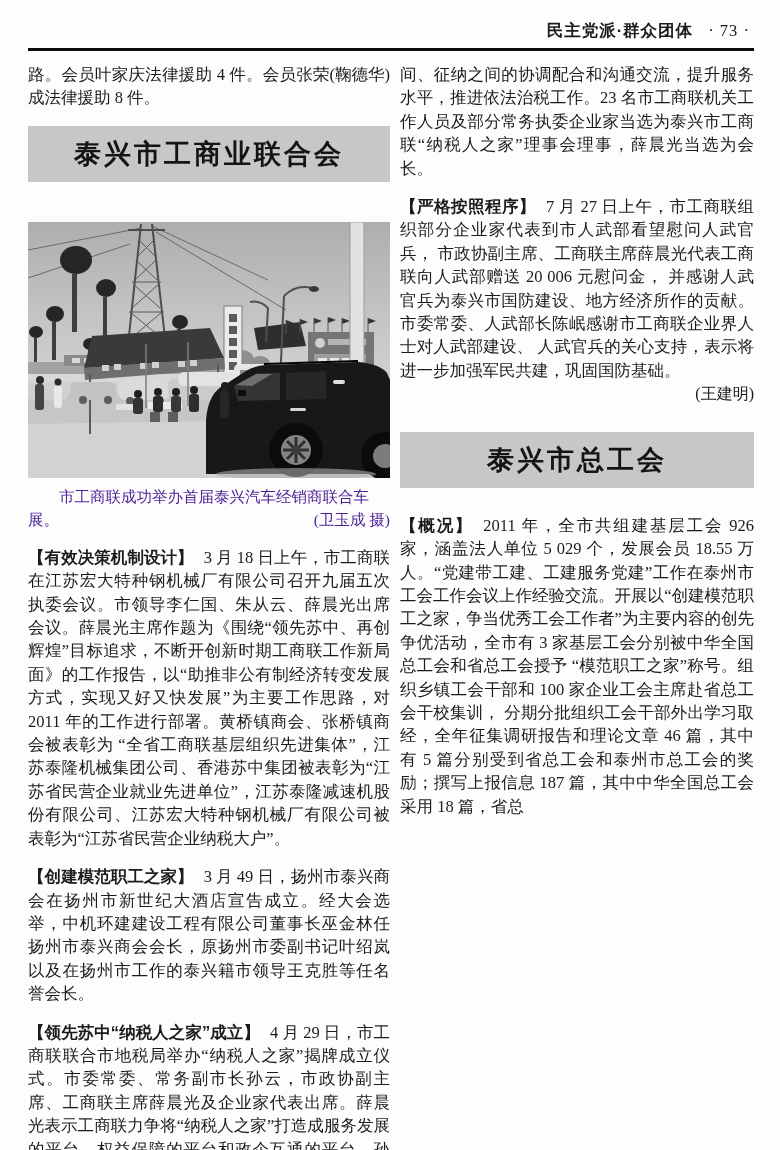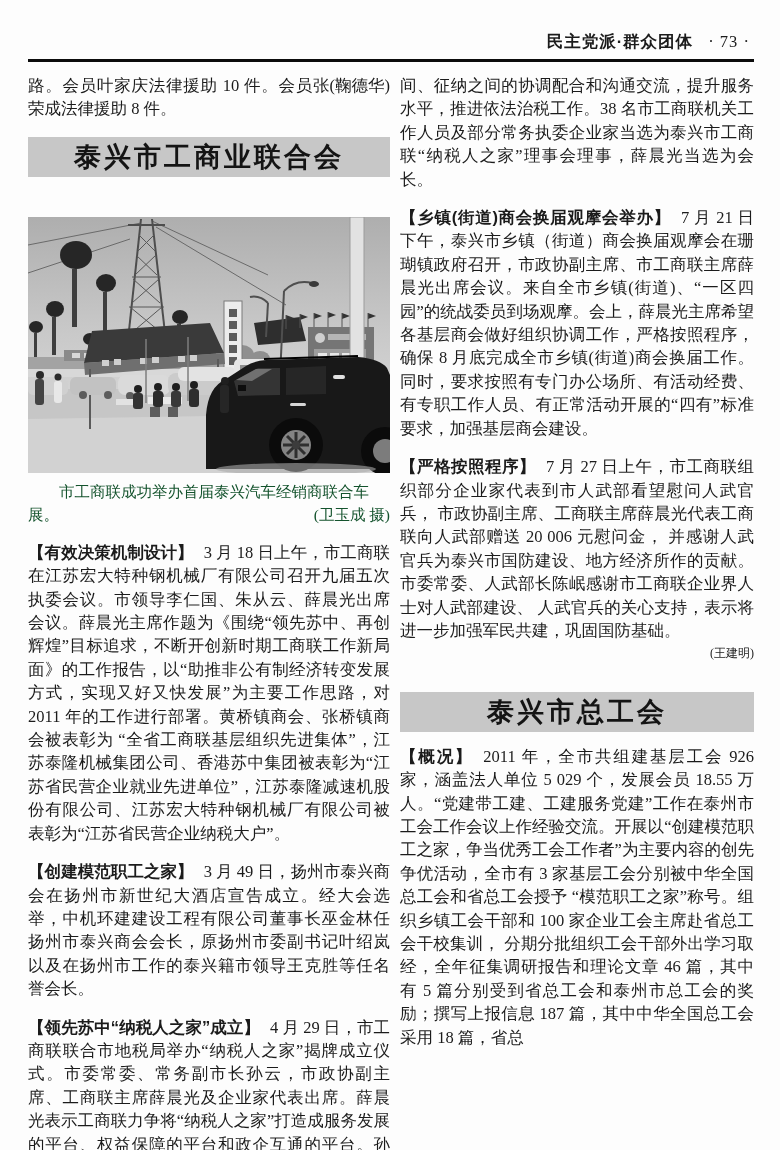--- a/index.html
+++ b/index.html
@@ -3,21 +3,21 @@
 <meta charset="utf-8">
 <style>
   html,body{margin:0;padding:0;}
   body{
     width:780px;height:1150px;overflow:hidden;
     background:#fdfdfd;color:#1b1b1b;
     font-family:"Liberation Serif","DejaVu Serif",serif;
     position:relative;
   }
   .running-head{
-    padding:31px 30px 6px 28px;
+    padding:20px 30px 6px 28px;
     text-align:right;
     font-size:16.5px;
     letter-spacing:1px;
   }
   .running-head .title{
     font-family:"Liberation Sans","DejaVu Sans",sans-serif;
     font-weight:bold;
   }
   .running-head .pagenum{
     font-family:"Liberation Serif",serif;
@@ -41,63 +41,63 @@
     text-align:justify;
   }
   p.entry{margin-top:15px;}
   .entry-head{
     font-family:"Liberation Sans","DejaVu Sans",sans-serif;
     font-weight:bold;
     margin-right:10px;
   }
   .author-inline{float:right;}
   .author-line{
-    font-size:12px;
+    font-size:16px;
     text-align:right;
     line-height:23.4px;
     margin:0;
   }
   .org-box{
     margin:16px 0 40px 0;
     background:#c7c7c7;
-    height:40px;
+    height:56px;
     display:flex;align-items:center;justify-content:center;
     font-family:"Liberation Sans","DejaVu Sans",sans-serif;
     font-weight:bold;
     font-size:27px;
     letter-spacing:3px;
     color:#141414;
   }
-  .org-box.second{margin:26px 0 13px 0;}
+  .org-box.second{margin:26px 0 26px 0;}
   .photo-frame{display:block;margin:0;}
   .caption{
     margin-top:7px;
     font-size:15.5px;
     line-height:23px;
-    color:#14532d;
+    color:#4c1d95;
   }
   .caption .cap-line1{text-indent:2em;}
   .caption .cap-line2{display:flex;justify-content:space-between;}
 </style>
 </head>
 <body>
 
 <div class="running-head">
   <span class="title">民主党派·群众团体</span>
   <span class="pagenum">· 73 ·</span>
 </div>
 <div class="head-rule"></div>
 
 <div class="cols">
 
   <div class="col-left">
 
     <p class="body-text">
       <span class="author-inline">(鞠德华)</span>
-      <span>路。会员叶家庆法律援助 10 件。会员张荣成法律援助 8 件。</span>
+      <span>路。会员叶家庆法律援助 4 件。会员张荣成法律援助 8 件。</span>
     </p>
 
     <div class="org-box">
       <span>泰兴市工商业联合会</span>
     </div>
 
     <svg class="photo-frame" width="362" height="256" viewBox="0 0 362 256" role="img">
       <defs>
         <linearGradient id="sky" x1="0" y1="0" x2="0" y2="1">
           <stop offset="0" stop-color="#aeaeae"></stop>
@@ -329,26 +329,23 @@
     </p>
 
     <p class="body-text entry">
       <span class="entry-head">【领先苏中“纳税人之家”成立】</span><span>4 月 29 日，市工商联联合市地税局举办“纳税人之家”揭牌成立仪式。市委常委、常务副市长孙云，市政协副主席、工商联主席薛晨光及企业家代表出席。薛晨光表示工商联力争将“纳税人之家”打造成服务发展的平台、权益保障的平台和政企互通的平台。孙云对“纳税人之家”的成立表示祝贺，他希望市地税局利用现有平台，强化部门之</span>
     </p>
   </div>
 
   <div class="col-right">
 
     <p class="body-text">
-      <span>间、征纳之间的协调配合和沟通交流，提升服务水平，推进依法治税工作。38 名市工商联机关工作人员及部分常务执委企业家当选为泰兴市工商联“纳税人之家”理事会理事，薛晨光当选为会长。</span>
-    </p>
-
-    <p class="body-text entry">
-      <span class="entry-head">【乡镇(街道)商会换届观摩会举办】</span><span>7 月 21 日下午，泰兴市乡镇（街道）商会换届观摩会在珊瑚镇政府召开，市政协副主席、市工商联主席薛晨光出席会议。来自全市乡镇(街道)、“一区四园”的统战委员到场观摩。会上，薛晨光主席希望各基层商会做好组织协调工作，严格按照程序，确保 8 月底完成全市乡镇(街道)商会换届工作。同时，要求按照有专门办公场所、有活动经费、有专职工作人员、有正常活动开展的“四有”标准要求，加强基层商会建设。</span>
-    </p>
+      <span>间、征纳之间的协调配合和沟通交流，提升服务水平，推进依法治税工作。23 名市工商联机关工作人员及部分常务执委企业家当选为泰兴市工商联“纳税人之家”理事会理事，薛晨光当选为会长。</span>
+    </p>
+
 
 
     <p class="body-text entry">
       <span class="entry-head">【严格按照程序】</span><span>7 月 27 日上午，市工商联组织部分企业家代表到市人武部看望慰问人武官兵， 市政协副主席、工商联主席薛晨光代表工商联向人武部赠送 20 006 元慰问金， 并感谢人武官兵为泰兴市国防建设、地方经济所作的贡献。市委常委、人武部长陈岷感谢市工商联企业界人士对人武部建设、 人武官兵的关心支持，表示将进一步加强军民共建，巩固国防基础。</span>
     </p>
     <p class="author-line">(王建明)</p>
 
     <div class="org-box second">
       <span>泰兴市总工会</span>
     </div>

